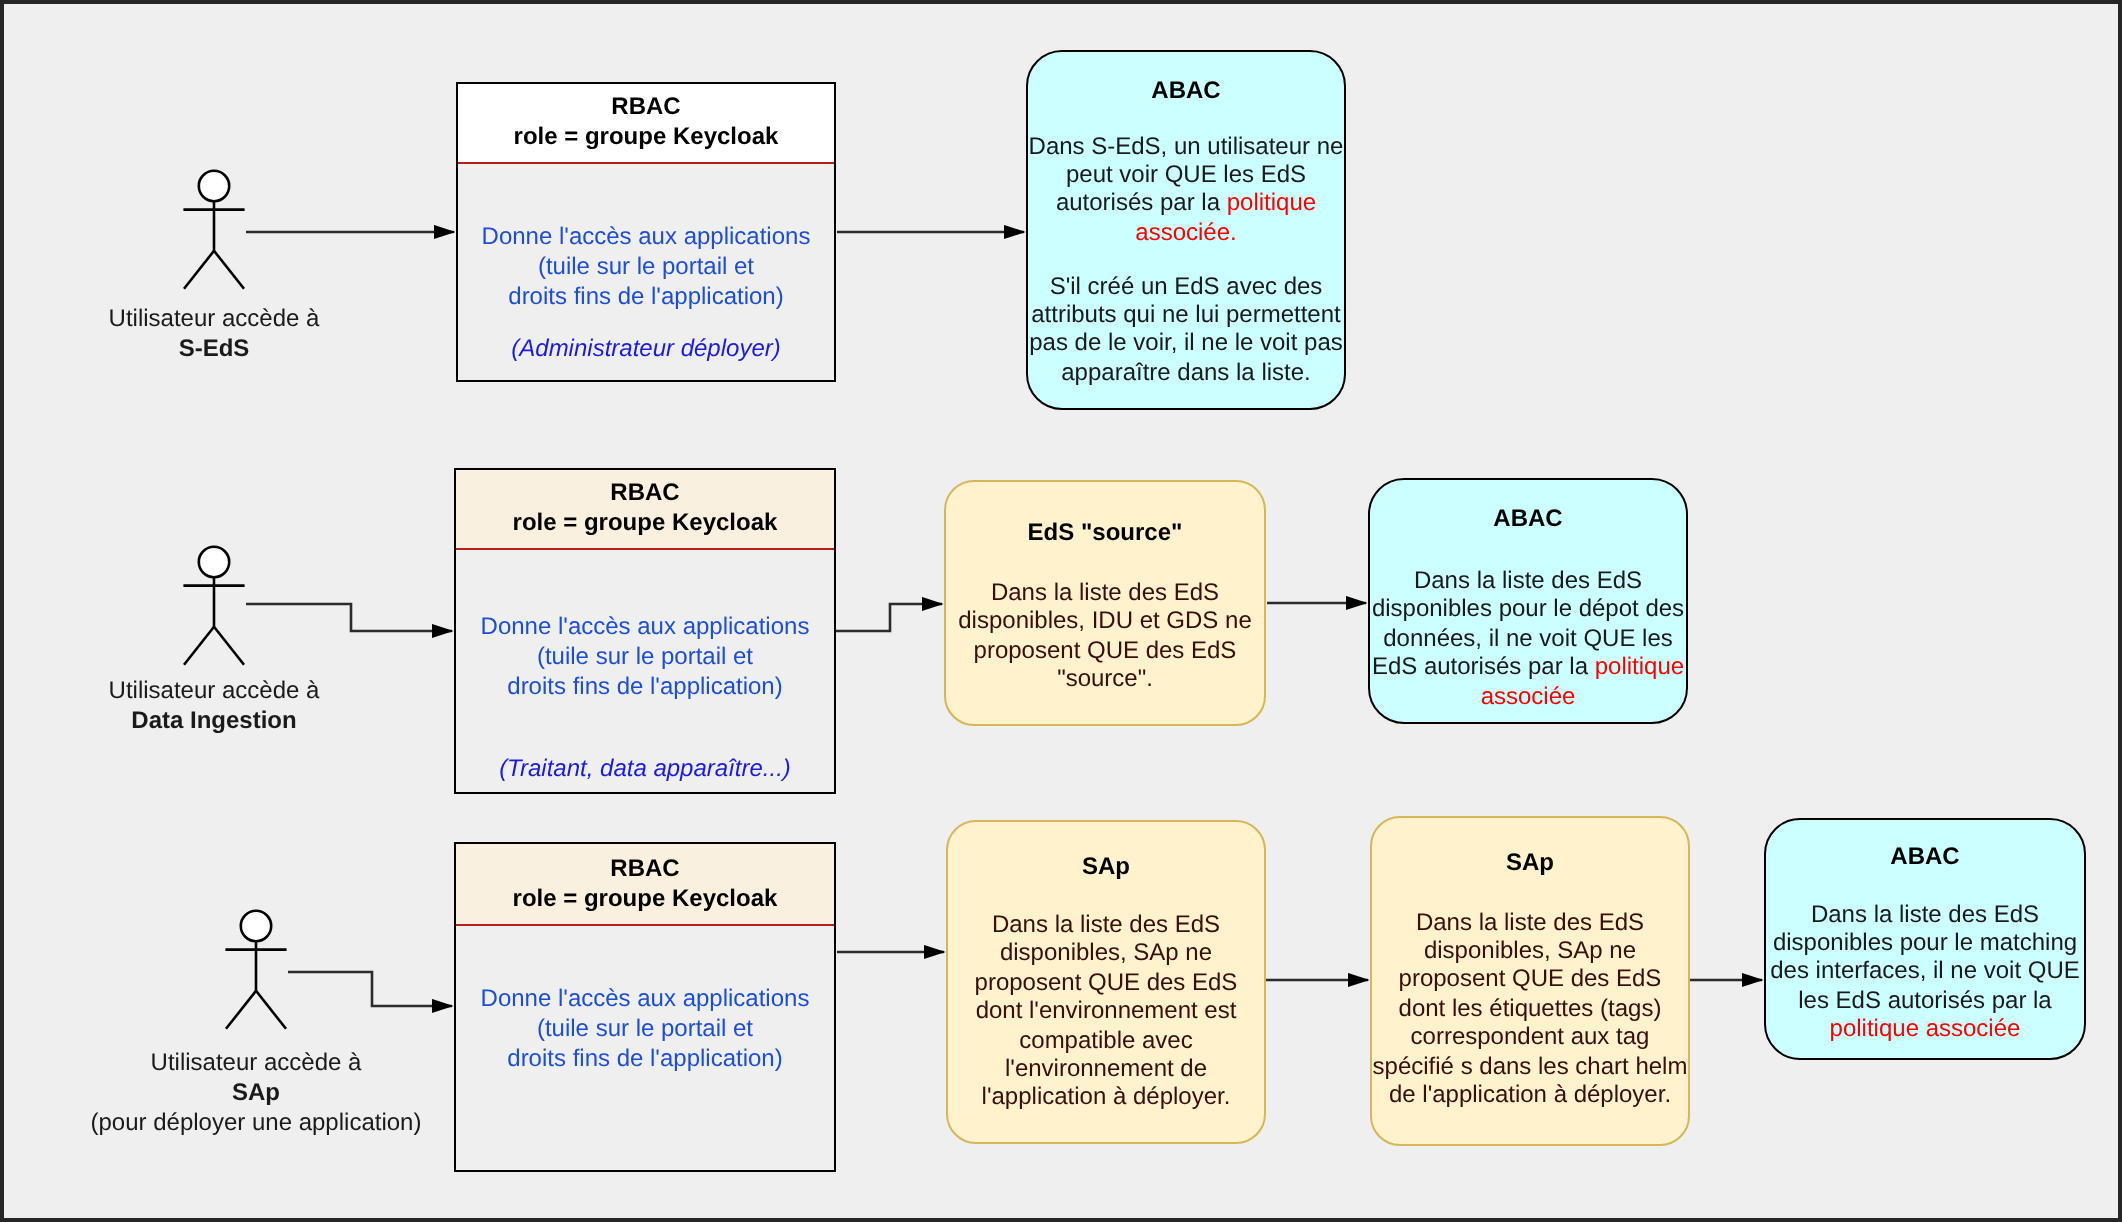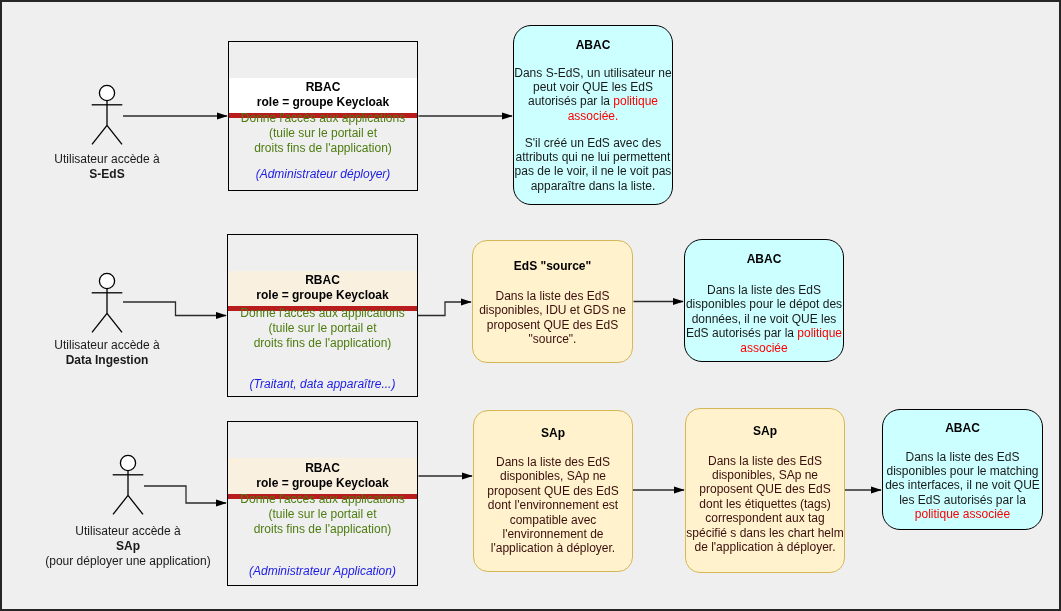--- a/index.html
+++ b/index.html
@@ -15,29 +15,29 @@
     color: #111;
   }
   #connectors { position:absolute; left:0; top:0; width:1061px; height:611px; }
   .actor { position:absolute; }
   .actor-label { position:absolute; text-align:center; line-height:15px; white-space:pre-line; color:#1a1a1a; }
   .actor-label .name { font-weight:bold; }
   .box { position:absolute; box-sizing:border-box; }
   .rbac { border: 1px solid #000; }
   .rbac .header {
     box-sizing:border-box;
-    border-bottom: 5px solid #b91c1c;
+    border-bottom: 1px solid #b91c1c;
     display:flex; align-items:center; justify-content:center;
     text-align:center; font-weight:bold; white-space:pre-line;
-    line-height:15px; color:#000;margin-top:36px;
+    line-height:15px; color:#000;
   }
   .rbac .body, .rbac .role, .note .title, .note .body, .abac .title, .abac .body {
     position:absolute; left:0; right:0; text-align:center; white-space:pre-line;
   }
-  .rbac .body { line-height:15px; color:#4d7c0f; }
+  .rbac .body { line-height:15px; color:#1d4ed8; }
   .rbac .role { line-height:15px; font-style:italic; color: var(--blue_text, #1b1be6); }
   .note {
     background: var(--yellow_fill, #fff2cc);
     border: 1px solid var(--yellow_border, #d6b656);
     border-radius: 15px;
   }
   .abac {
     background: var(--cyan_fill, #ccffff);
     border: 1px solid #000;
     border-radius: 18px;
@@ -151,21 +151,20 @@
     </g>
   </svg>
   <div class="actor-label" style="left:6px; top:521.5px; width:240px;"><div>Utilisateur accède à</div><div class="name">SAp</div><div>(pour déployer une application)</div></div>
 
   <div class="box rbac" style="left:225px; top:419px; width:191px; height:164.5px;">
     <div class="header" style="height:40.5px; background:var(--beige_header,#faf0e0);">RBAC
 role = groupe Keycloak</div>
     <div class="body" style="top:70px;">Donne l'accès aux applications
 (tuile sur le portail et
 droits fins de l'application)</div>
-    <div class="role" style="top:142px;">(Administrateur Application)</div>
   </div>
 
   <div class="box note" style="left:471px; top:407.5px; width:160px; height:162px;">
     <div class="title" style="top:15px;">SAp</div>
     <div class="body" style="top:44.5px;">Dans la liste des EdS
 disponibles, SAp ne
 proposent QUE des EdS
 dont l'environnement est
 compatible avec
 l'environnement de

